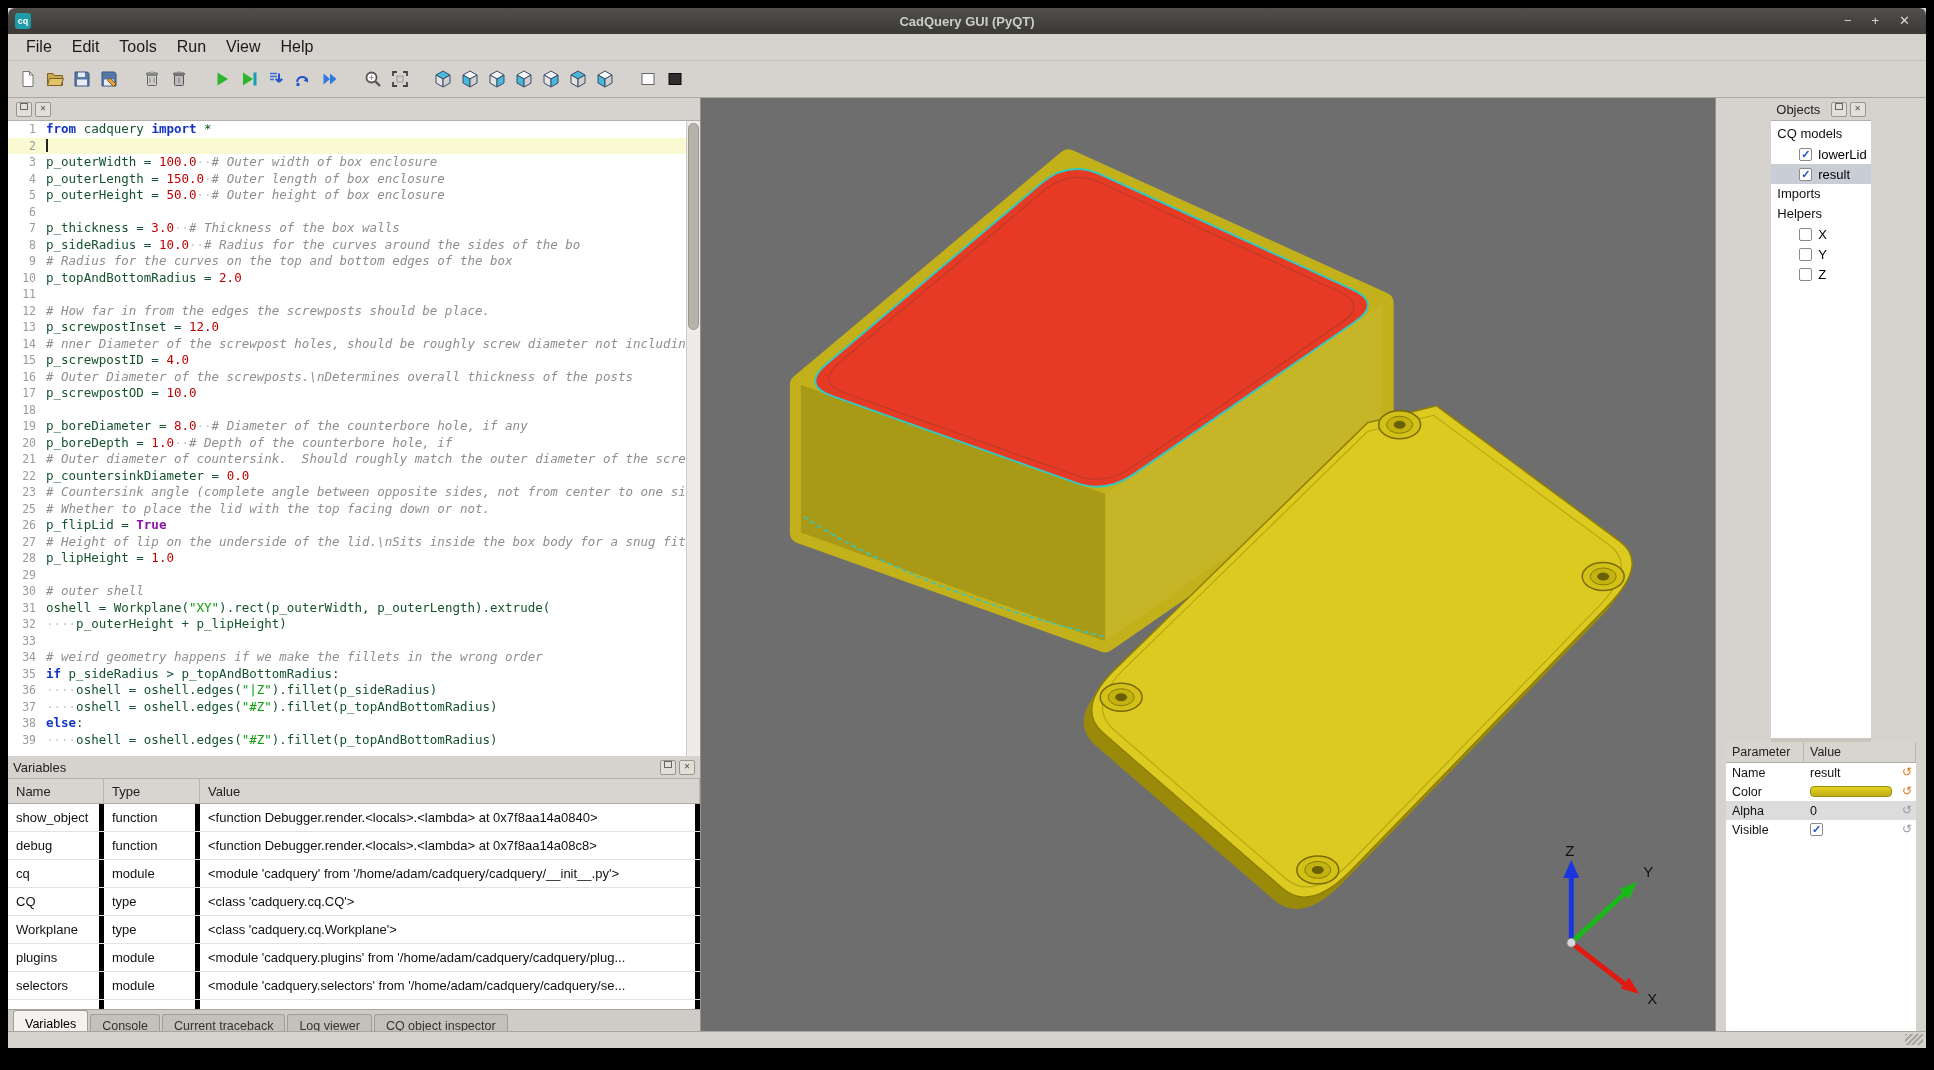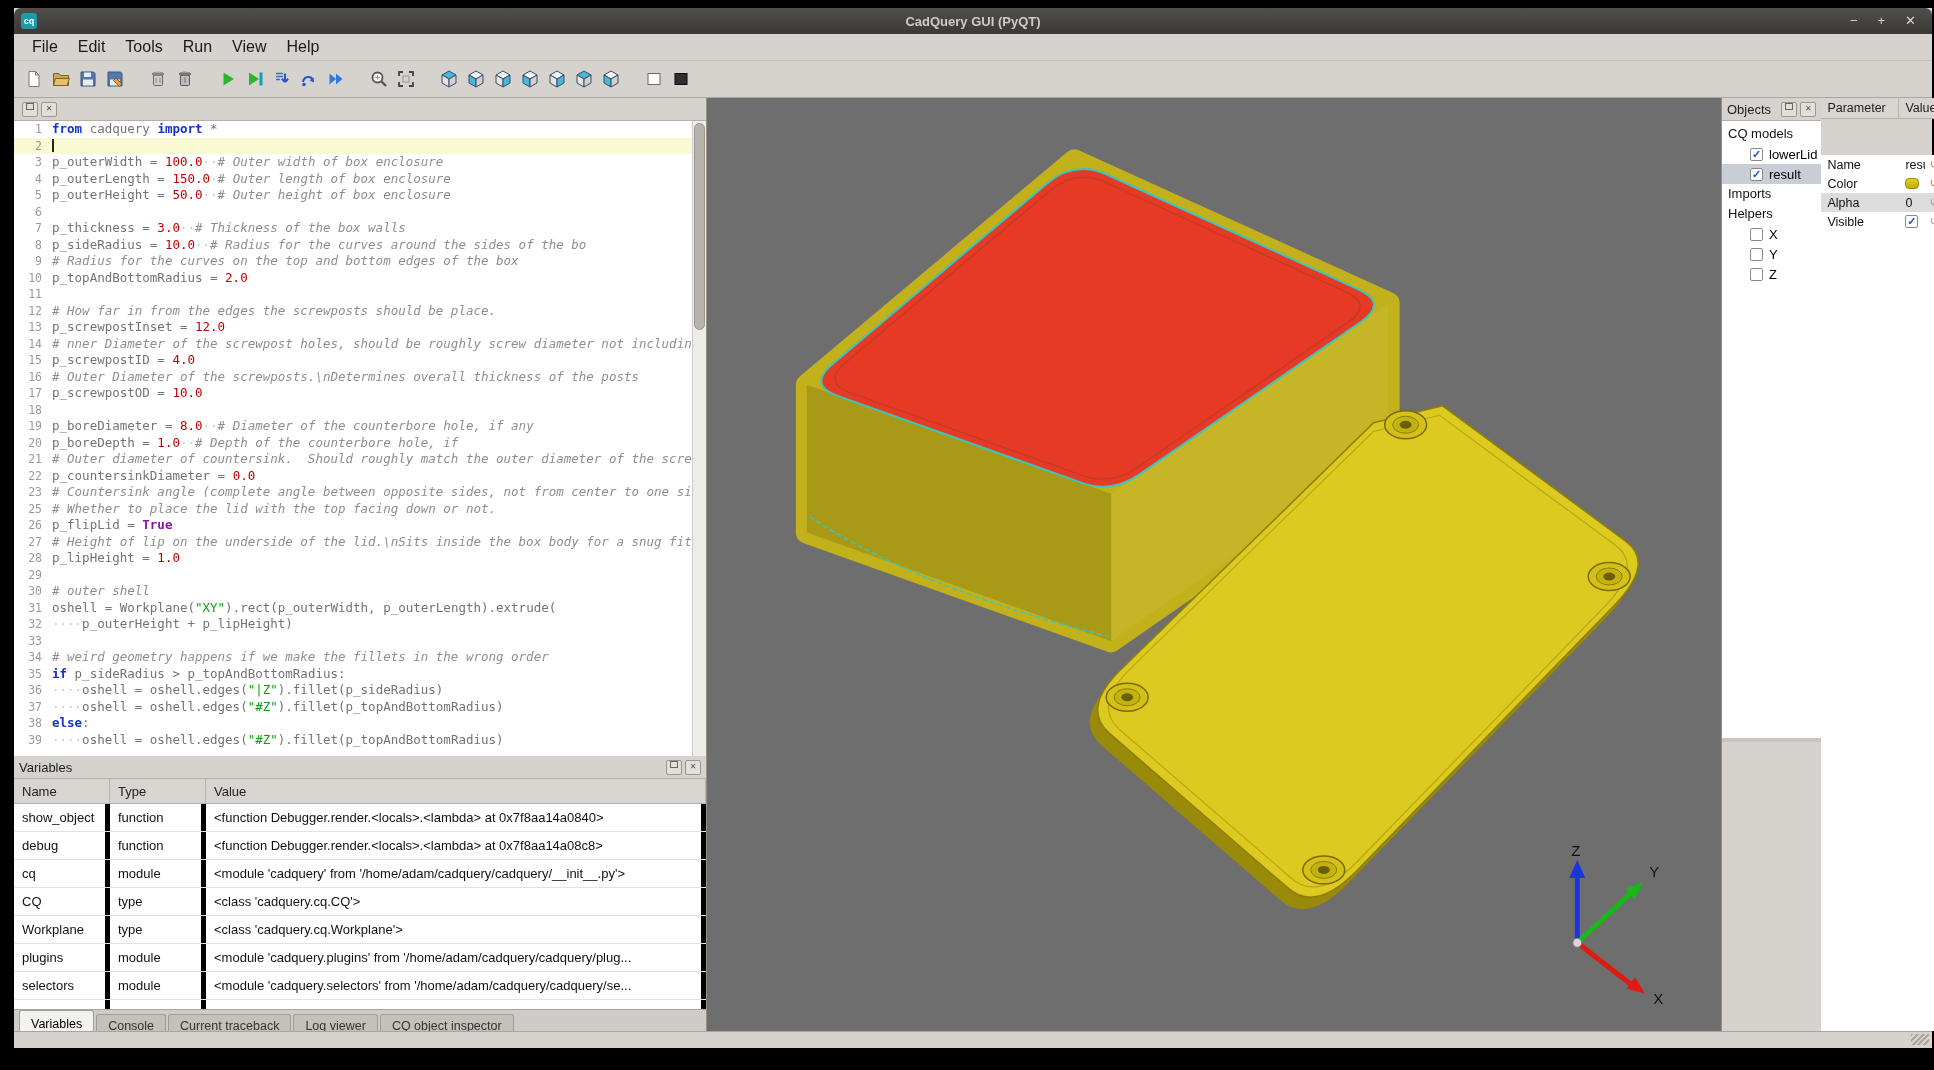--- a/index.html
+++ b/index.html
@@ -1,17 +1,17 @@
 <!DOCTYPE html>
 <html><head>
 <meta charset="utf-8">
 <style>
   html,body{margin:0;padding:0;}
   body{width:1934px;height:1070px;background:#000;font-family:"Liberation Sans",sans-serif;position:relative;overflow:hidden;}
-  .window{position:absolute;left:8px;top:8px;width:1918px;height:1040px;background:#d6d2ce;display:flex;flex-direction:column;margin-left:6px;}
+  .window{position:absolute;left:8px;top:8px;width:1918px;height:1040px;background:#d6d2ce;display:flex;flex-direction:column;}
   
   .titlebar{height:26px;background:linear-gradient(#504f4b,#3a3936);border-radius:7px 7px 0 0;display:flex;align-items:center;position:relative;flex:none;}
   .app-icon{width:16px;height:16px;background:#1f9ba8;border-radius:3px;color:#fff;font-size:9px;font-weight:bold;display:flex;align-items:center;justify-content:center;margin-left:7px;z-index:2;}
   .title-text{position:absolute;left:0;right:0;text-align:center;font-weight:bold;font-size:13px;color:#ccccc8;}
   .win-controls{margin-left:auto;display:flex;gap:20px;padding-right:16px;z-index:2;}
   .win-btn{font-size:13px;color:#d8d8d4;line-height:26px;}
   
   .menubar{height:26px;background:#d6d2ce;display:flex;align-items:center;padding-left:8px;border-bottom:1px solid #c4c0ba;flex:none;}
   .menu-item{padding:3px 10px;font-size:16px;color:#1a1a1a;}
   
@@ -33,47 +33,47 @@
   .cl.cur{background:#fafad2;}
   .ln{width:28px;text-align:right;padding-right:10px;color:#9a9a9a;flex:none;font-size:11.5px;}
   .lc{flex:1;}
   .caret{display:inline-block;width:2px;height:13px;background:#222;vertical-align:-2px;}
   .tk{color:#1434c8;font-weight:bold;}
   .tt{color:#8a12a8;font-weight:bold;}
   .tn{color:#c00000;}
   .tc{color:#8e8e8e;font-style:italic;}
   .ts{color:#0ca00c;}
   .tw{color:#c8c8c8;}
-  .tp{color:#737373;}
+  .tp{color:#14532d;}
   .scrollbar{position:absolute;right:0;top:0;bottom:0;width:13px;background:#edece9;border-left:1px solid #ccc;}
   .scroll-thumb{position:absolute;left:1px;right:1px;top:2px;height:205px;background:#b6b2ac;border-radius:6px;border:1px solid #9a968f;}
   
   .vars-panel{height:253px;display:flex;flex-direction:column;flex:none;}
   .vars-header{display:grid;grid-template-columns:96px 96px 1fr;height:24px;background:#d8d4cf;border-bottom:1px solid #b0aca6;flex:none;}
   .vh-cell{font-size:13px;display:flex;align-items:center;padding:0 8px;border-right:1px solid #b8b4ae;color:#222;}
   .vars-body{flex:1;background:#fff;overflow:hidden;}
   .vt-row{display:grid;grid-template-columns:96px 96px 1fr;height:27px;border-bottom:1px solid #e4e2de;}
   .vt-cell{font-size:13px;display:flex;align-items:center;padding:0 8px;border-right:5px solid #000000;color:#111;white-space:nowrap;overflow:hidden;}
   
   .tabs-bar{height:26px;background:#cfcbc6;display:flex;align-items:flex-end;padding-left:5px;gap:2px;border-top:1px solid #a8a49e;flex:none;}
   .tab{height:21px;padding:0 11px;font-size:12.5px;display:flex;align-items:center;background:#c4c0ba;border:1px solid #a09c96;border-bottom:none;border-radius:3px 3px 0 0;color:#333;}
   .tab.active{background:#f4f2ef;height:25px;color:#000;}
   
   .viewport{flex:1;position:relative;background:#6f6e6e;min-width:0;}
   .viewport svg{position:absolute;inset:0;}
   
-  .right-col{width:210px;flex:none;display:flex;flex-direction:row;border-left:1px solid #94908a;background:#d6d2ce;}
+  .right-col{width:210px;flex:none;display:flex;flex-direction:column;border-left:1px solid #94908a;background:#d6d2ce;align-items:center;}
   .objects-panel{height:640px;display:flex;flex-direction:column;flex:none;border-bottom:4px solid #c8c4be;}
   .tree{flex:1;background:#fff;font-size:13px;padding-top:3px;overflow:hidden;}
   .tree-root{padding:2px 6px;color:#111;height:16px;line-height:16px;}
   .tree-item{display:flex;align-items:center;gap:6px;padding:1px 4px 1px 28px;height:18px;}
   .tree-item.sel{background:#c9ced6;}
   .cb{display:inline-flex;align-items:center;justify-content:center;width:13px;height:13px;border:1px solid #8a8a8a;background:#fff;font-size:11px;color:#2255cc;font-weight:bold;border-radius:2px;flex:none;box-sizing:border-box;}
   
-  .param-panel{flex:1;display:flex;flex-direction:column;min-height:0;gap:36px;}
+  .param-panel{flex:1;display:flex;flex-direction:column;min-height:0;}
   .param-header{display:grid;grid-template-columns:78px 1fr;height:20px;background:#d8d4cf;border-bottom:1px solid #b0aca6;align-items:center;flex:none;}
   .param-header span{padding:0 6px;font-size:12.5px;color:#222;border-right:1px solid #b8b4ae;height:100%;display:flex;align-items:center;}
   .param-body{flex:1;background:#fff;}
   .param-row{display:grid;grid-template-columns:78px 1fr 18px;height:19px;align-items:center;font-size:12.5px;color:#111;}
   .param-row.shaded{background:#dcdcdc;}
   .pcell{padding:0 6px;white-space:nowrap;overflow:hidden;display:flex;align-items:center;}
   .swatch{display:inline-block;width:80px;height:9px;border-radius:4px;border:1px solid #9a8c10;}
   .reset{font-size:12px;color:#e07818;text-align:center;line-height:19px;}
   .reset.gray{color:#999;}
   

